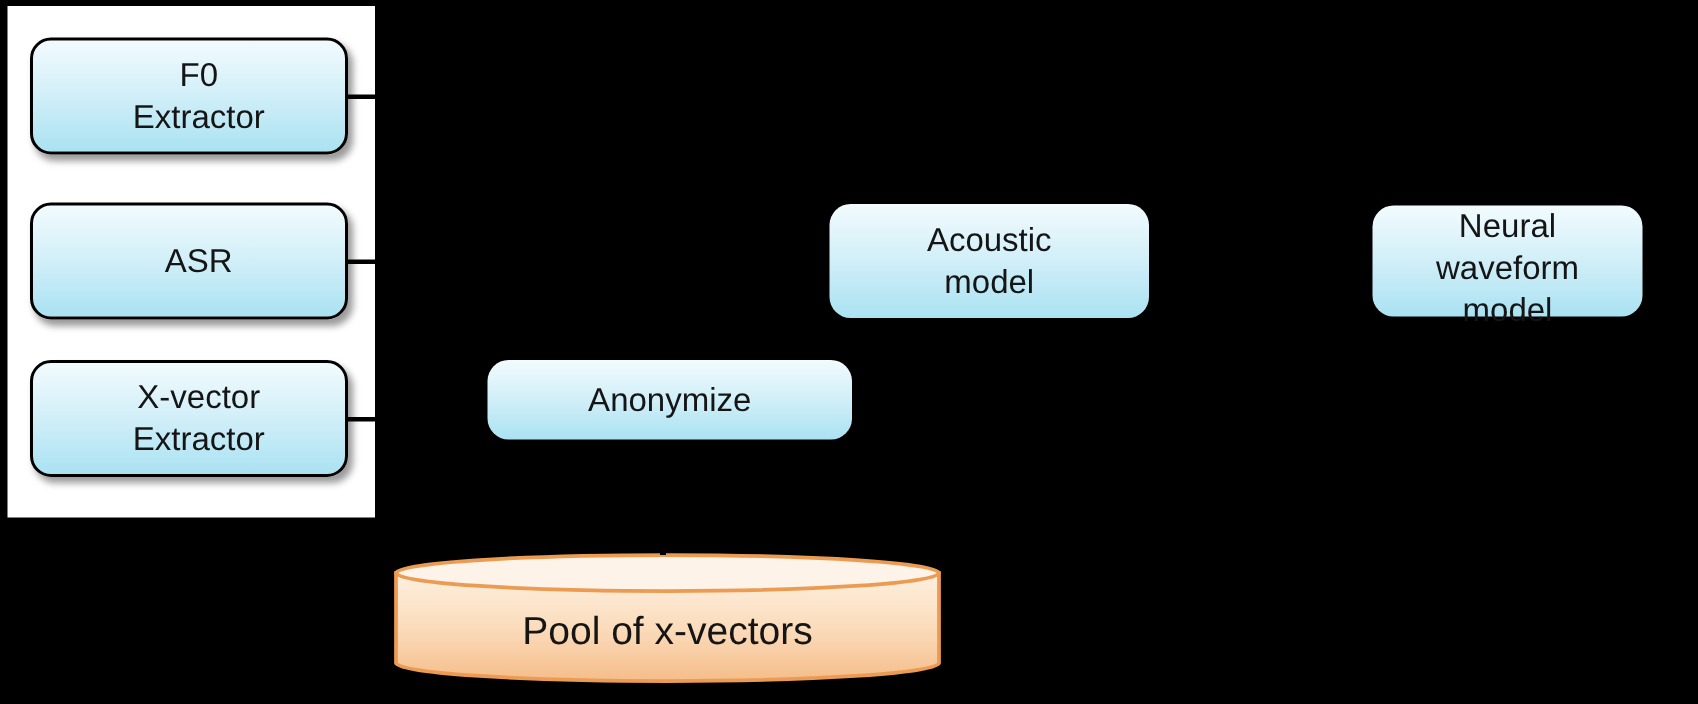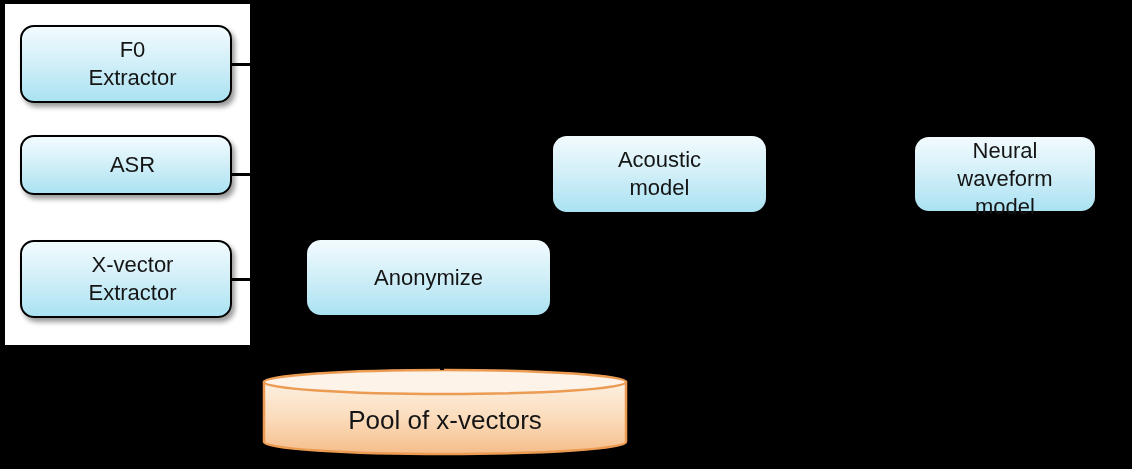--- a/index.html
+++ b/index.html
@@ -29,29 +29,29 @@
     font-size:22px;line-height:28px;text-align:center;
     white-space:pre-line;color:var(--text);
   }
   .node.bordered{
     border:2.5px solid var(--box-border);
     box-shadow:3px 4px 5px rgba(0,0,0,0.40);
     padding-left:13px;
   }
   
   .box-f0{left:20px;top:25px;width:212px;height:78px;}
-  .box-asr{left:20px;top:135px;width:212px;height:60px;justify-content:center;}
+  .box-asr{left:20px;top:135px;width:212px;height:78px;justify-content:center;}
   .box-xvec{left:20px;top:240px;width:212px;height:78px;text-align:center;}
   
   .stub{width:20px;height:2.5px;background:var(--box-border);left:230px;}
   .stub-f0{top:63px;}
   .stub-asr{top:173px;}
   .stub-xvec{top:278px;}
   
-  .box-anon{left:307px;top:240px;width:243px;height:75px;}
+  .box-anon{left:325px;top:240px;width:243px;height:53px;}
   .box-acoustic{left:553px;top:136px;width:213px;height:76px;}
   .box-neural{
     left:915px;top:137px;width:180px;height:74px;
     align-items:flex-start;overflow:visible;
   }
   
   .cyl-wrap{left:262px;top:368px;width:366px;height:88px;}
   .cyl-label{
     left:262px;top:406px;width:366px;height:28px;
     font-size:26px;line-height:28px;text-align:center;color:var(--text);

